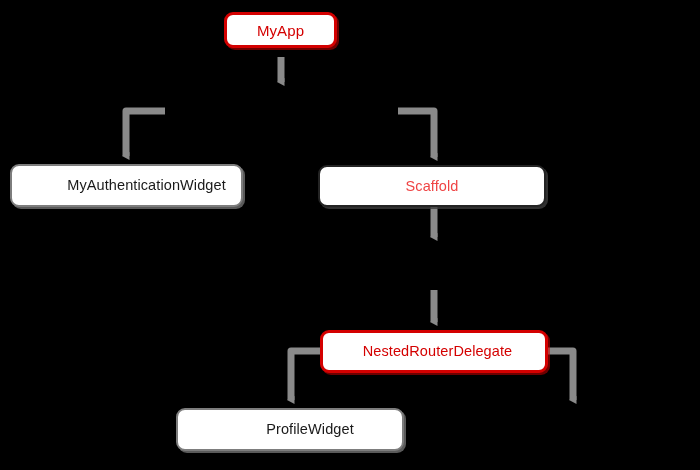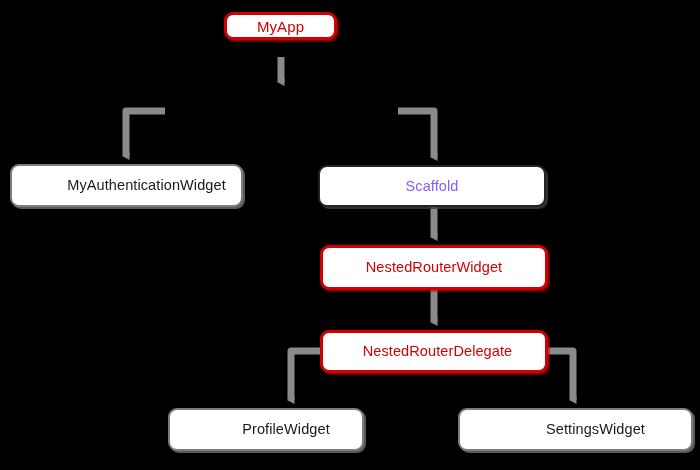--- a/index.html
+++ b/index.html
@@ -53,30 +53,30 @@
     color: #1a1a1a;
     box-shadow: 2px 2px 0 0 rgba(120,120,120,0.75);
   }
   .node.gray .node-label { color: #1a1a1a; margin-left: 40px; }
   
   .node.dark {
     border: 2px solid #242424;
     color: #1a1a1a;
     box-shadow: 2px 2px 0 0 rgba(60,60,60,0.8);
   }
-  .node.dark .node-label { color: #8b5cf6; }
+  .node.dark .node-label { color: #ef4444; }
 
   
-  #node-myapp        { left: 224px; top: 12px;  width: 113px; height: 28px; font-size: 15px; }
+  #node-myapp        { left: 224px; top: 12px;  width: 113px; height: 36px; font-size: 15px; }
   #node-authdelegate { left: 165px; top: 90px;  width: 233px; height: 43px; font-size: 14.5px; }
   #node-myauthwidget { left: 10px;  top: 164px; width: 233px; height: 43px; font-size: 14.5px; }
   #node-scaffold     { left: 318px; top: 165px; width: 228px; height: 42px; font-size: 14.5px; }
   #node-nestedwidget { left: 320px; top: 245px; width: 228px; height: 45px; font-size: 14.5px; }
   #node-nesteddelegate { left: 320px; top: 330px; width: 228px; height: 43px; font-size: 14.5px; padding-left: 7px; }
-  #node-profilewidget  { left: 168px; top: 408px; width: 196px; height: 43px; font-size: 14.5px; }
+  #node-profilewidget  { left: 176px; top: 408px; width: 228px; height: 43px; font-size: 14.5px; }
   #node-settingswidget { left: 458px; top: 408px; width: 235px; height: 43px; font-size: 14.5px; }
 </style>
 </head>
 <body>
 
 <div id="canvas">
 
   <svg id="edges" viewBox="0 0 700 470" xmlns="http://www.w3.org/2000/svg">
     <defs>
       <marker id="arrow" markerWidth="9" markerHeight="9" refX="4.5" refY="4" orient="auto" markerUnits="userSpaceOnUse">
@@ -119,29 +119,23 @@
 
 
   <div class="node gray" id="node-myauthwidget">
     <span class="node-label">MyAuthenticationWidget</span>
   </div>
 
   <div class="node dark" id="node-scaffold">
     <span class="node-label">Scaffold</span>
   </div>
 
-  <div class="node red" id="node-nestedwidget">
-    <span class="node-label">NestedRouterWidget</span>
-  </div>
 
   <div class="node red" id="node-nesteddelegate">
     <span class="node-label">NestedRouterDelegate</span>
   </div>
 
   <div class="node gray" id="node-profilewidget">
     <span class="node-label">ProfileWidget</span>
   </div>
 
-  <div class="node gray" id="node-settingswidget">
-    <span class="node-label">SettingsWidget</span>
-  </div>
 
 </div>
 
 </body></html>

